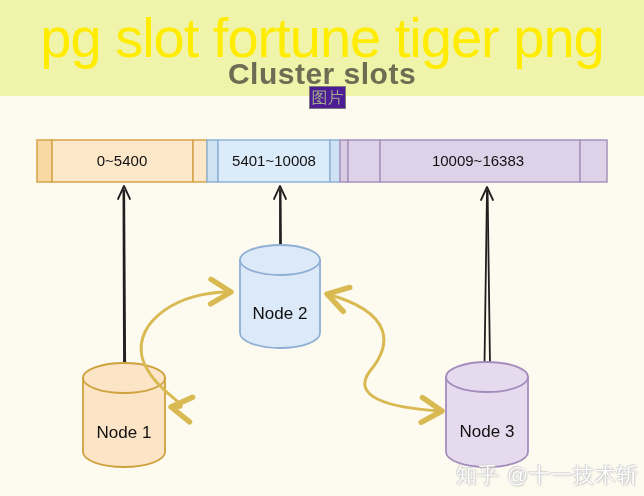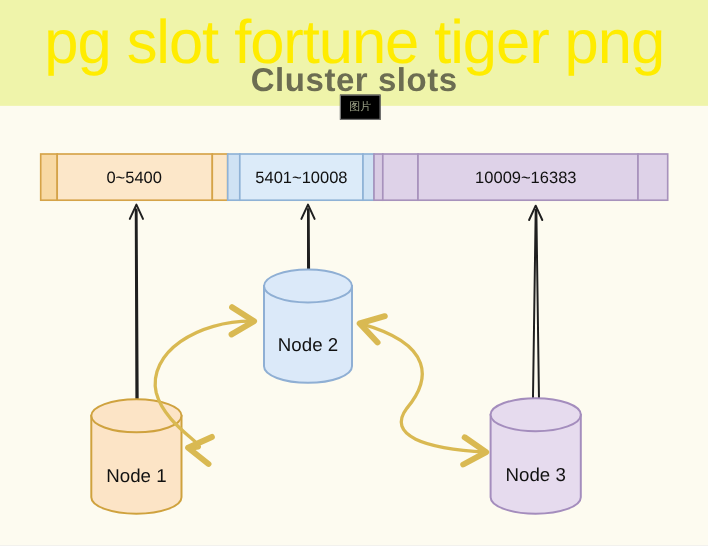--- a/index.html
+++ b/index.html
@@ -12,23 +12,23 @@
     position:absolute;left:0;top:10px;width:644px;text-align:center;
     font-size:56px;line-height:1.0;white-space:nowrap;font-weight:400;
     letter-spacing:-1px;
   }
   #cluster-title{
     position:absolute;left:0;top:57px;width:644px;text-align:center;
     font-size:30px;font-weight:700;letter-spacing:0.5px;
   }
   #img-badge{
     position:absolute;left:309px;top:86px;width:37px;height:23px;
-    background:#000000;border:1px solid #7b7b7b;box-sizing:border-box;
+    background:#4c1d95;border:1px solid #7b7b7b;box-sizing:border-box;
     display:flex;align-items:center;justify-content:center;
-    font-size:10px;line-height:1;
+    font-size:16px;line-height:1;
   }
   #watermark{
     position:absolute;top:461px;right:5px;font-size:21px;letter-spacing:1px;
     color:#ffffff;
     text-shadow:0 0 1px #b5b5b5, 1px 1px 2px #c9c9c9, -1px -1px 1px #d8d8d8;
   }
   #diagram{position:absolute;left:0;top:0;}
   text{font-family:"Liberation Sans",sans-serif;}
 </style>
 </head>
@@ -109,14 +109,15 @@
       <path d="M 171,407 C 203,411 151,392 142,357 C 134,321 179,291 231,292" marker-start="url(#goldhead)" marker-end="url(#goldhead)"></path>
       <path d="M 327,294 C 396,313 391,346 370,371 C 351,396 386,408 442,411" marker-start="url(#goldhead)" marker-end="url(#goldhead)"></path>
     </g>
   </svg>
 
   <div id="headline" style="color: rgb(255, 236, 0);">pg slot fortune tiger png</div>
   <div id="cluster-title" style="color: rgb(108, 109, 82);">Cluster slots</div>
   <div id="img-badge" style="color: rgb(162, 167, 140);">
     <span>图片</span>
   </div>
+  <div id="watermark">知乎 @十一技术斩</div>
 
 </div>
 
 </body></html>

